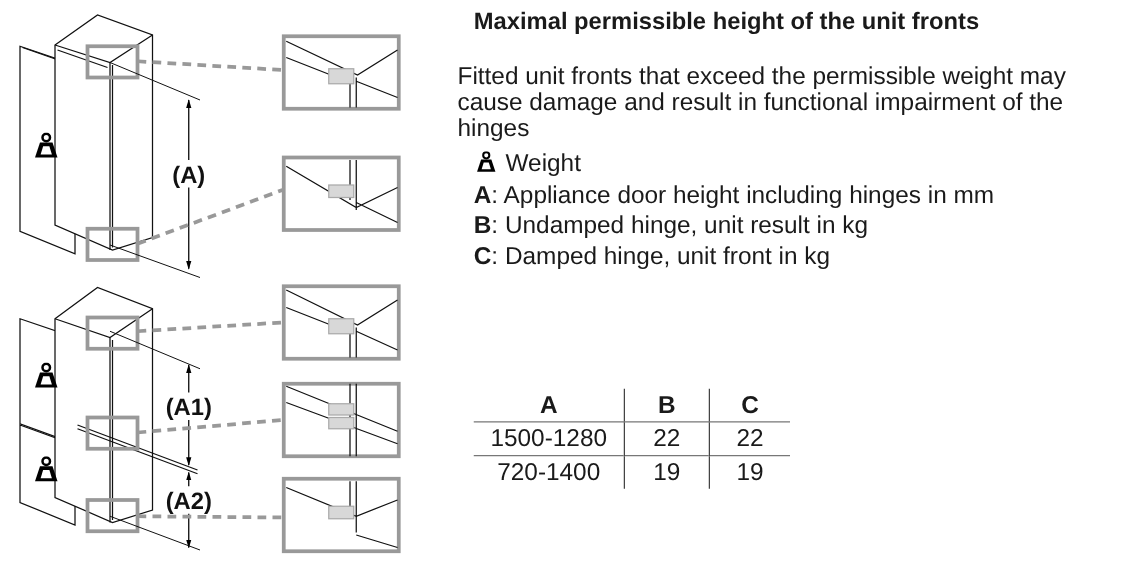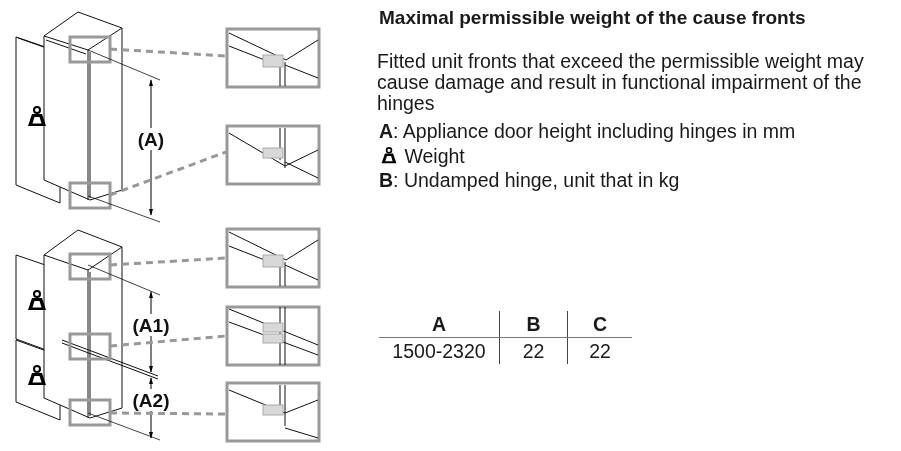--- a/index.html
+++ b/index.html
@@ -1,19 +1,19 @@
 <!DOCTYPE html>
 <html><head>
 <meta charset="utf-8">
 <style>
   html,body{margin:0;padding:0;background:#fff;}
   body{width:901px;height:451px;position:relative;overflow:hidden;font-family:"Liberation Sans",sans-serif;color:#1a1a1a;}
   #diagram{position:absolute;left:0;top:0;width:340px;height:451px;}
   .title{position:absolute;left:379px;top:7px;font-size:19px;font-weight:bold;margin:0;}
-  .para{position:absolute;left:377px;top:51px;width:520px;font-size:19.5px;line-height:21px;margin:0;}
+  .para{position:absolute;left:366px;top:51px;width:520px;font-size:19.5px;line-height:21px;margin:0;}
   .legend{position:absolute;left:379px;top:119px;font-size:19.5px;line-height:24.5px;}
   .legend div{white-space:nowrap;}
   .legend b{font-weight:bold;}
   .wicon{display:inline-block;width:20px;vertical-align:-2px;}
   table.wt{position:absolute;left:379px;top:311px;border-collapse:collapse;font-size:19.5px;}
   table.wt th, table.wt td{text-align:center;padding:0;height:26px;}
   table.wt th{font-weight:bold;}
   table.wt tr + tr td{border-top:1.5px solid #777;}
   table.wt td.c1,table.wt th.c1{width:120px;border-right:1.5px solid #444;}
   table.wt td.c2,table.wt th.c2{width:67px;border-right:1.5px solid #444;}
@@ -107,42 +107,48 @@
     <rect x="263" y="323" width="20" height="9" fill="#d8d8d8" stroke="#aaa"></rect>
     <rect x="263" y="334" width="20" height="9" fill="#d8d8d8" stroke="#aaa"></rect>
   </g>
   <g>
     <rect x="227" y="383" width="92" height="58" fill="#fff" stroke="#999" stroke-width="3"></rect>
     <path d="M229 390 L285 413 L318 400 M280 385 L280 408 M285 385 L285 426 M285 428 L318 438" stroke="#111" fill="none" stroke-width="1"></path>
     <rect x="263" y="405" width="20" height="10" fill="#d8d8d8" stroke="#aaa"></rect>
   </g>
 </svg>
 
-<h1 class="title">Maximal permissible weight of the cause fronts</h1>
+<h1 class="title">Maximal permissible height of the unit fronts</h1>
 <p class="para">Fitted unit fronts that exceed the permissible weight may cause damage and result in functional impairment of the hinges</p>
 
 <div class="legend">
-  <div><b>A</b><span>: Appliance door height including hinges in mm</span></div>
   <div>
     <svg class="wicon" width="16" height="18" viewBox="0 0 20 22">
         <circle cx="10" cy="4" r="3" fill="none" stroke="#000" stroke-width="2"></circle>
         <path d="M5 8 H15 L19 20 H1 Z" fill="#000"></path>
         <path d="M7.5 11 H12.5 L14.5 17.5 H5.5 Z" fill="#fff"></path>
       </svg>
     <span>Weight</span>
   </div>
-  <div><b>B</b><span>: Undamped hinge, unit that in kg</span></div>
+  <div><b>A</b><span>: Appliance door height including hinges in mm</span></div>
+  <div><b>B</b><span>: Undamped hinge, unit result in kg</span></div>
+  <div><b>C</b><span>: Damped hinge, unit front in kg</span></div>
 </div>
 
 <table class="wt">
   <tbody>
       <tr>
     <th class="c1">A</th>
     <th class="c2">B</th>
     <th class="c3">C</th>
   </tr>
   <tr>
-    <td class="c1">1500-2320</td>
+    <td class="c1">1500-1280</td>
     <td class="c2">22</td>
     <td class="c3">22</td>
+  </tr>
+  <tr>
+    <td class="c1">720-1400</td>
+    <td class="c2">19</td>
+    <td class="c3">19</td>
   </tr>
 </tbody>
   </table>
 
 </body></html>

